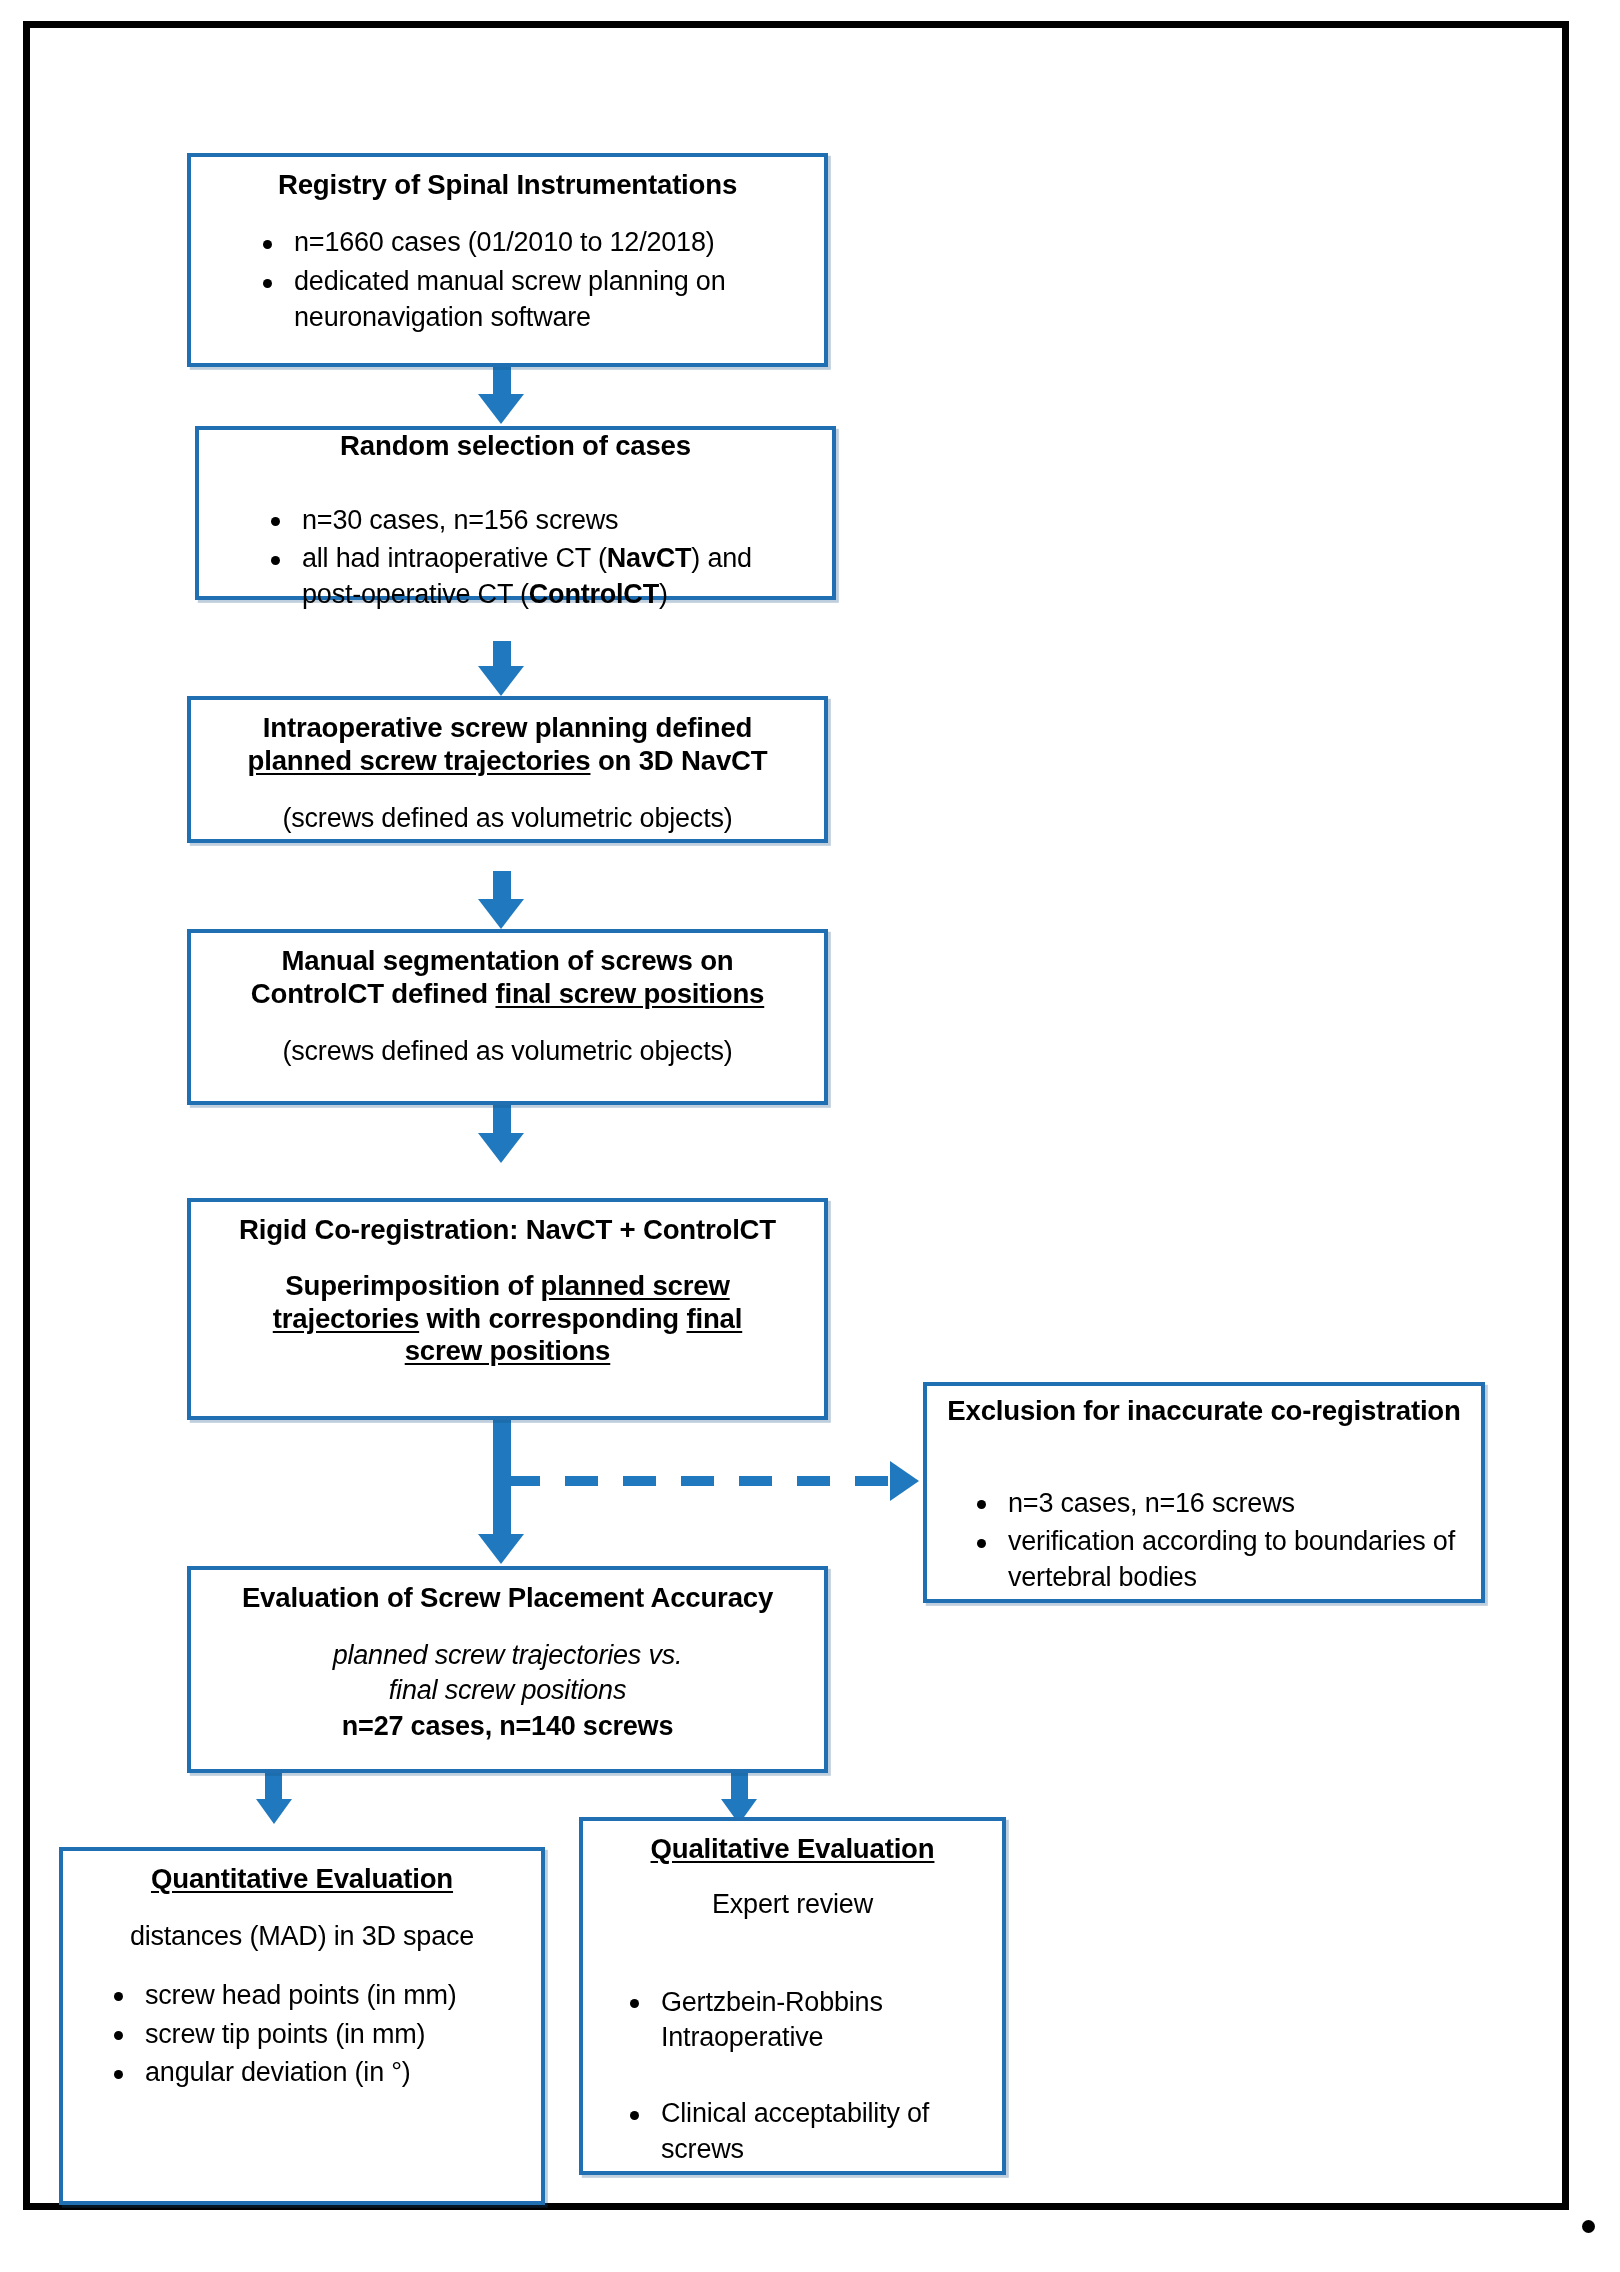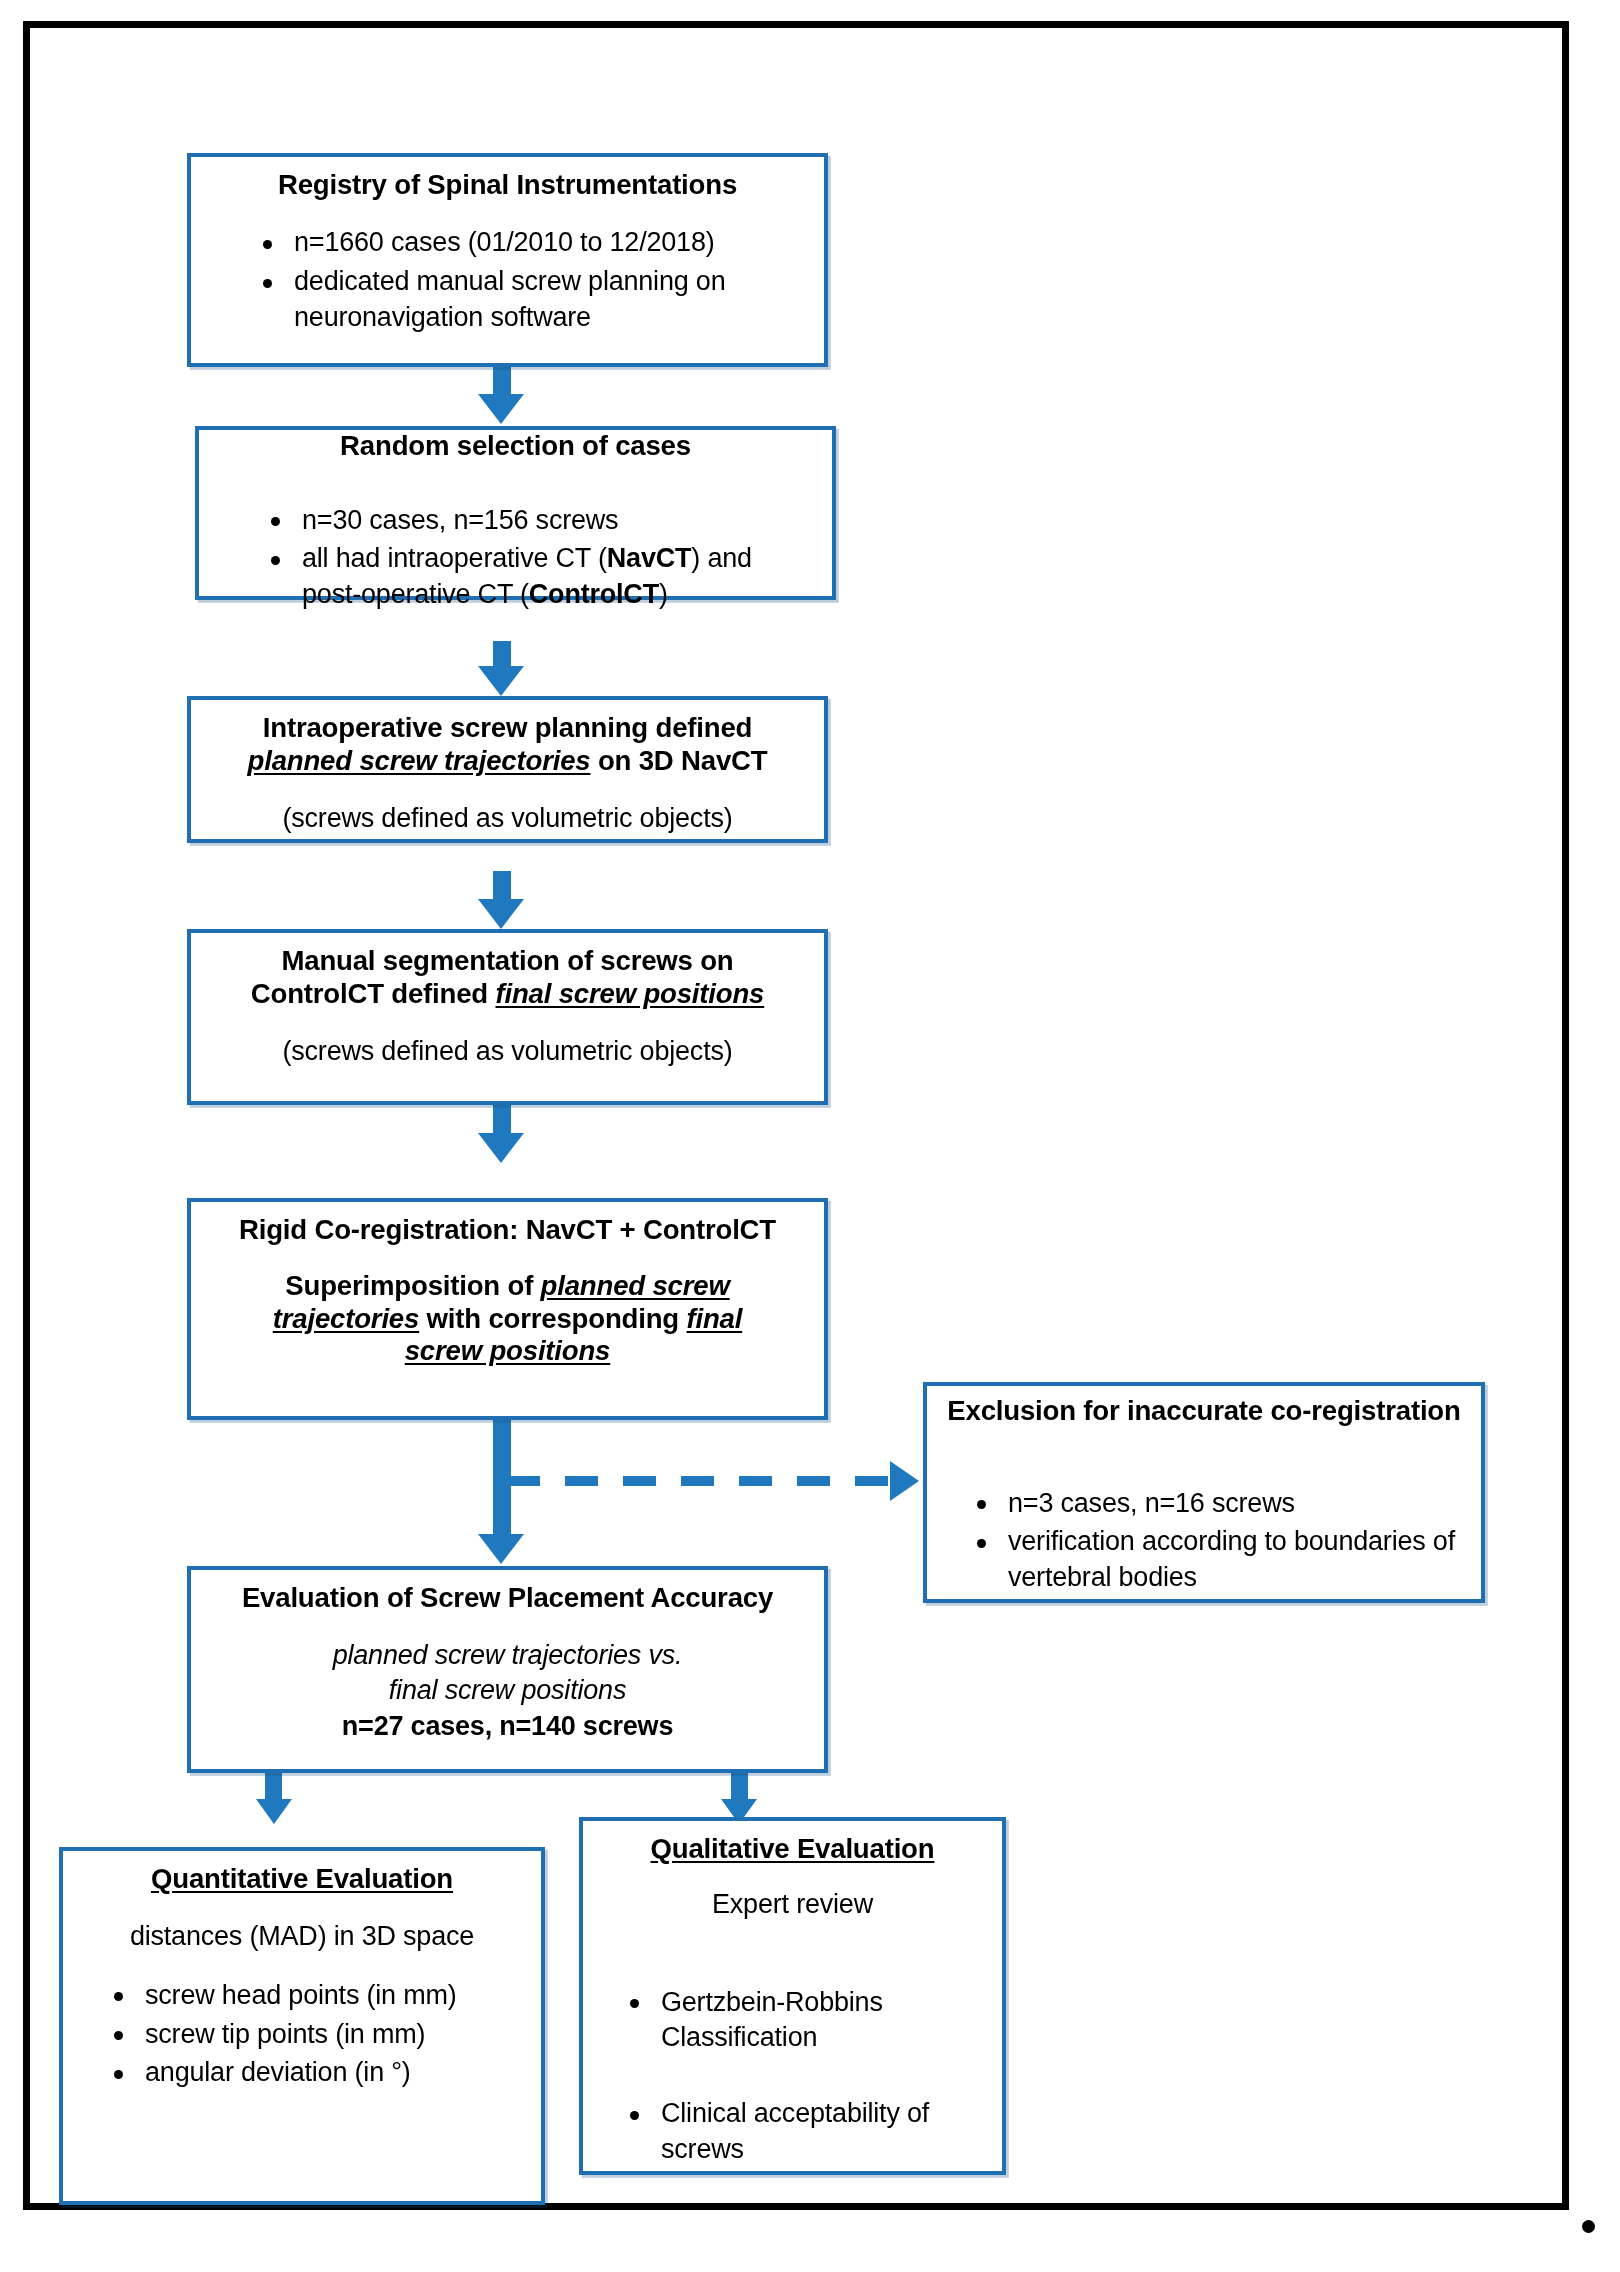--- a/index.html
+++ b/index.html
@@ -81,21 +81,21 @@
   }
   ul.blist li::before{
     content:"";
     position:absolute;
     left:2.8px;top:14.5px;
     width:9px;height:9px;
     border-radius:50%;
     background:#000;
   }
   ul.blist li.b{font-weight:normal;margin-top:40px;}
-  .biu{font-weight:bold;font-style:italic;text-decoration:underline;text-underline-offset:3.4px;}
+  .biu{font-weight:bold;text-decoration:underline;text-underline-offset:3.4px;}
   b.nb{font-weight:bold;}
   .sp{height:12.4px;}
   .sp-lg{height:23.4px;}
   .vline{position:absolute;background:#2079BE;z-index:2;}
   .arrow-down{
     position:absolute;
     width:0;height:0;
     border-left:23.4px solid transparent;
     border-right:23.4px solid transparent;
     border-top:30px solid #2079BE;
@@ -242,21 +242,21 @@
   </div>
 
   <div class="fbox" style="left:579px;top:1817px;width:427px;height:358px;">
     <div class="inner">
       <div class="sp"></div>
       <div class="title ul">Qualitative Evaluation</div>
       <div class="sp-lg"></div>
       <div class="sub">Expert review</div>
       <div class="sp-lg"></div>
       <ul class="blist" style="padding-left:29px;">
-        <li class="b">Gertzbein-Robbins Classification</li>
+        <li class="b">Gertzbein-Robbins Intraoperative</li>
         <li class="b">Clinical acceptability of screws</li>
       </ul>
     </div>
   </div>
 
   <div id="trailing-period"></div>
 
 </div>
 
 

